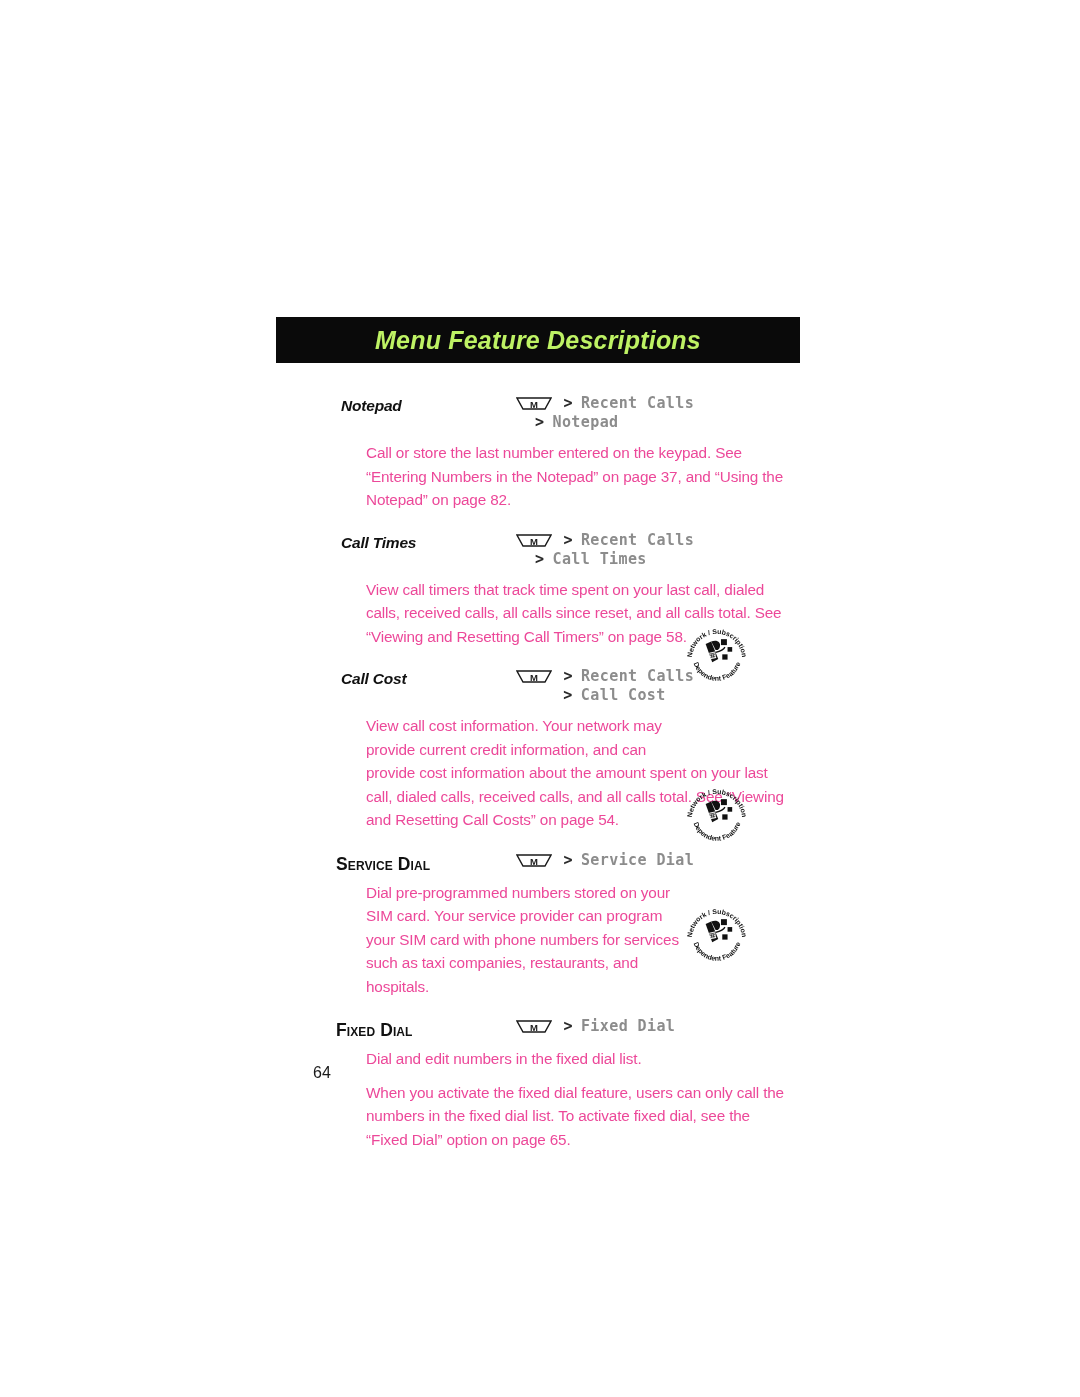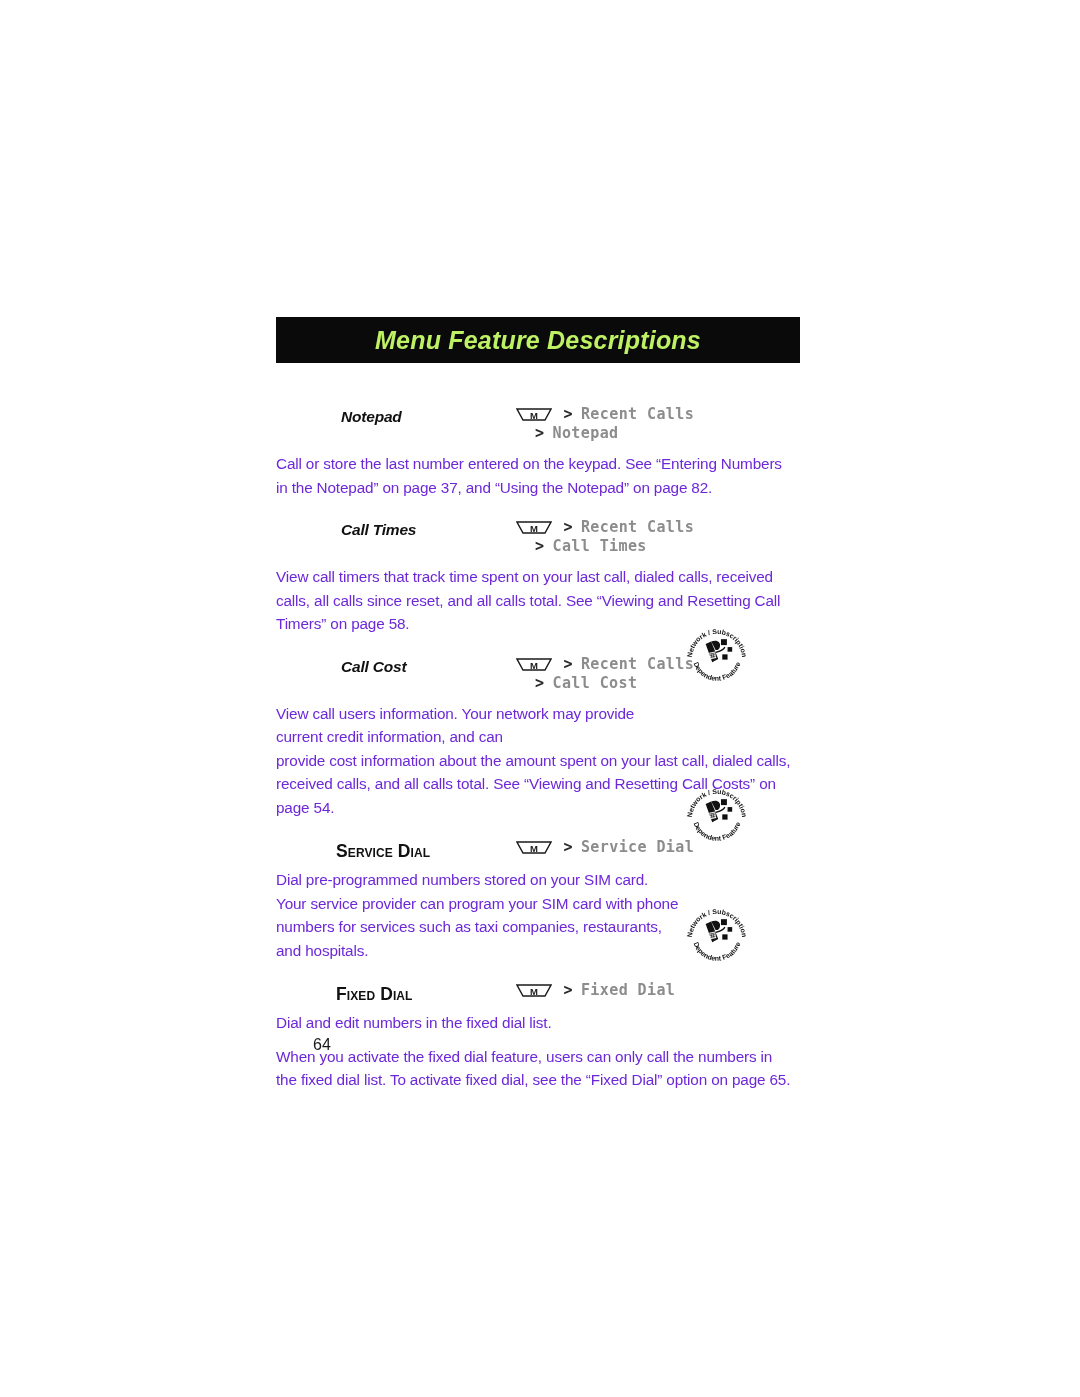--- a/index.html
+++ b/index.html
@@ -43,21 +43,21 @@
     font-style: italic;
     font-size: 25px;
     letter-spacing: 0.2px;
     white-space: nowrap;
   }
 
   
   .content {
     position: absolute;
     left: 276px;
-    top: 408px;
+    top: 397px;
     width: 524px;
   }
 
   .entry {
     position: relative;
   }
 
   
   .entry-head {
     position: relative;
@@ -123,43 +123,44 @@
     font-size: 15px;
     font-weight: bold;
     color: #8c8c8c;
     letter-spacing: 0.4px;
     margin-left: 4px;
     vertical-align: 1px;
   }
 
   
   .para {
+    margin-left: 90px;
     margin-right: 8px;
     font-size: 15.3px;
     line-height: 23.5px;
-    color: #6d28d9;
+    color: #ec4899;
     letter-spacing: -0.15px;
   }
   .para.narrow {
     margin-right: 120px;
   }
 
   
   .badge {
     position: absolute;
     width: 66px;
     height: 66px;
   }
   .badge svg { display: block; }
 
   
   .pagenum {
     position: absolute;
     left: 313px;
-    top: 1036px;
+    top: 1064px;
     font-size: 16px;
     color: #1a1a1a;
   }
   .sp-b { height: 22px; }
 </style>
 </head>
 <body>
 
 <div class="page">
 
@@ -213,40 +214,40 @@
             <span class="pathtext">Call Times</span>
           </span>
         </div>
       </div>
       <div class="para">View call timers that track time spent on your last call, dialed calls, received calls, all calls since reset, and all calls total. See “Viewing and Resetting Call Timers” on page 58.</div>
     </div>
 
     <div class="sp-b"></div>
 
     <div class="entry">
-      <div class="entry-head" style="height:44px;">
+      <div class="entry-head" style="height:44px;text-align:center;">
         <div class="term">Call Cost</div>
         <div class="menupath">
           <span class="pathline">
             <span class="mkey">
               <svg width="36" height="16" viewBox="0 0 36 16">
                 <path d="M1 2 L35 2 L29 13 L7 13 Z" fill="none" stroke="#1a1a1a" stroke-width="1.4"></path>
                 <text x="18" y="11.5" font-family="Liberation Sans, sans-serif" font-size="9.5" font-weight="bold" text-anchor="middle" fill="#1a1a1a">M</text>
               </svg>
             </span>
             <span class="gt">&gt;</span>
             <span class="pathtext">Recent Calls</span>
           </span>
           <span class="pathline second">
             <span class="gt">&gt;</span>
             <span class="pathtext">Call Cost</span>
           </span>
         </div>
       </div>
-      <div class="para narrow">View call users information. Your network may provide current credit information, and can</div>
+      <div class="para narrow">View call cost information. Your network may provide current credit information, and can</div>
       <div class="para">provide cost information about the amount spent on your last call, dialed calls, received calls, and all calls total. See “Viewing and Resetting Call Costs” on page 54.</div>
     </div>
 
     <div class="sp-b"></div>
 
     <div class="entry">
       <div class="entry-head" style="height:27px;">
         <div class="term smallcaps" style="left:60px;">Service Dial</div>
         <div class="menupath">
           <span class="pathline">

